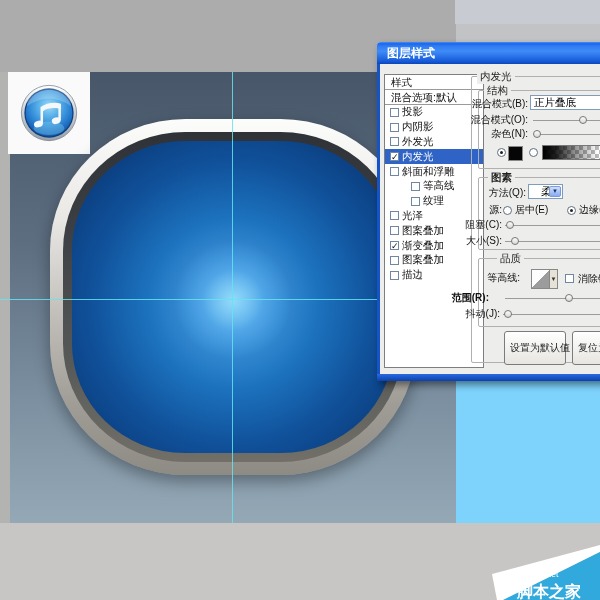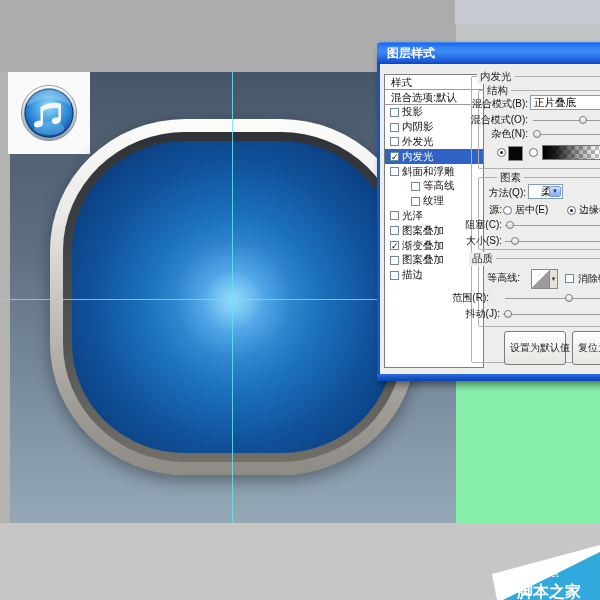--- a/index.html
+++ b/index.html
@@ -1,17 +1,17 @@
 <!DOCTYPE html>
 <html><head>
 <meta charset="utf-8">
 <style>
   html,body{margin:0;padding:0;}
   #stage{position:relative;width:600px;height:600px;overflow:hidden;
-    font-family:"Liberation Sans","DejaVu Sans",sans-serif;background:#86efac;}
+    font-family:"Liberation Sans","DejaVu Sans",sans-serif;background:#7dd3fc;}
   #stage *{box-sizing:border-box;}
 
   
   .topband{position:absolute;left:0;top:0;width:456px;height:72px;background:#acacac;}
   .topright{position:absolute;left:456px;top:0;width:144px;height:72px;background:#c2c3c5;}
   .topright-strip{position:absolute;left:455px;top:0;width:145px;height:24px;background:#c9cbd2;}
   .leftstrip{position:absolute;left:0;top:72px;width:10px;height:451px;background:#b3b3b2;}
   .bottomarea{position:absolute;left:0;top:523px;width:600px;height:77px;background:#c7c6c4;}
 
   
@@ -225,21 +225,21 @@
       <div class="track" style="left:158px;top:92px;width:78px;"></div>
       <div class="handle" style="left:156px;top:88px;"></div>
     </div>
 
     <div class="radio on" style="left:120px;top:106px;"></div>
     <div class="swatch" style="left:131px;top:104px;"></div>
     <div class="radio" style="left:152px;top:106px;"></div>
     <div class="gradbar" style="left:165px;top:103px;width:71px;"></div>
 
     <div class="group" style="left:101px;top:135px;width:157px;height:73px;"></div>
-    <span class="glabel" style="left:120px;top:129px;">图素</span>
+    <span class="glabel" style="left:111px;top:129px;font-weight:bold;">图素</span>
 
     <span class="lbl rlbl" style="left:57px;top:145px;">方法(Q):</span>
     <div class="xsel" style="left:151px;top:142px;width:35px;justify-content:flex-end;">
       <span>柔和</span>
       <span class="xarrow">▼</span>
     </div>
 
     <span class="lbl rlbl" style="left:33px;top:162px;">源:</span>
     <div class="radio" style="left:126px;top:164px;"></div>
     <span class="lbl" style="left:138px;top:162px;">居中(E)</span>
@@ -252,29 +252,29 @@
       <div class="handle" style="left:129px;top:179px;"></div>
     </div>
 
     <span class="lbl rlbl" style="left:33px;top:193px;">大小(S):</span>
     <div>
       <div class="track" style="left:128px;top:199px;width:108px;"></div>
       <div class="handle" style="left:134px;top:195px;"></div>
     </div>
 
     <div class="group" style="left:101px;top:216px;width:157px;height:69px;"></div>
-    <span class="glabel" style="left:92px;top:210px;">品质</span>
+    <span class="glabel" style="left:120px;top:210px;">品质</span>
 
     <span class="lbl rlbl" style="left:51px;top:230px;">等高线:</span>
     <div class="contourbox" style="left:154px;top:227px;"></div>
     <div class="contourarrow" style="left:173px;top:227px;">▼</div>
     <span class="xcb" style="position:absolute;left:188px;top:232px;"></span>
     <span class="lbl" style="left:201px;top:231px;">消除锯齿</span>
 
-    <span class="lbl rlbl" style="left:20px;top:250px;">范围(R):</span>
+    <span class="lbl rlbl" style="left:20px;top:250px;font-weight:bold;">范围(R):</span>
     <div>
       <div class="track" style="left:128px;top:256px;width:108px;"></div>
       <div class="handle" style="left:188px;top:252px;"></div>
     </div>
 
     <span class="lbl rlbl" style="left:31px;top:266px;">抖动(J):</span>
     <div>
       <div class="track" style="left:126px;top:272px;width:110px;"></div>
       <div class="handle" style="left:127px;top:268px;"></div>
     </div>

